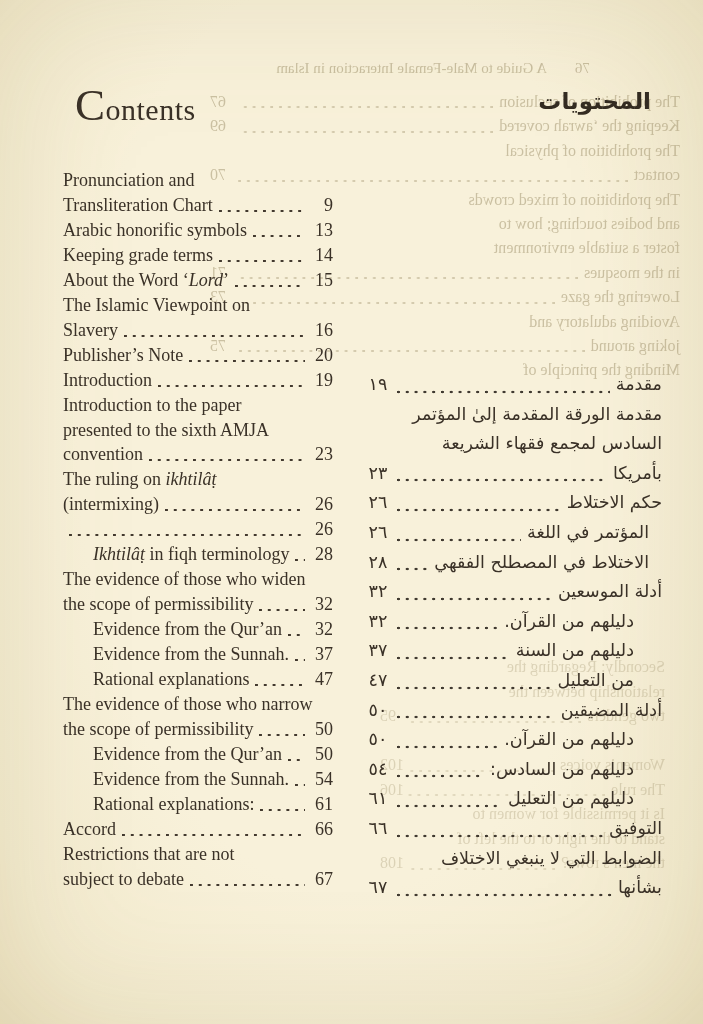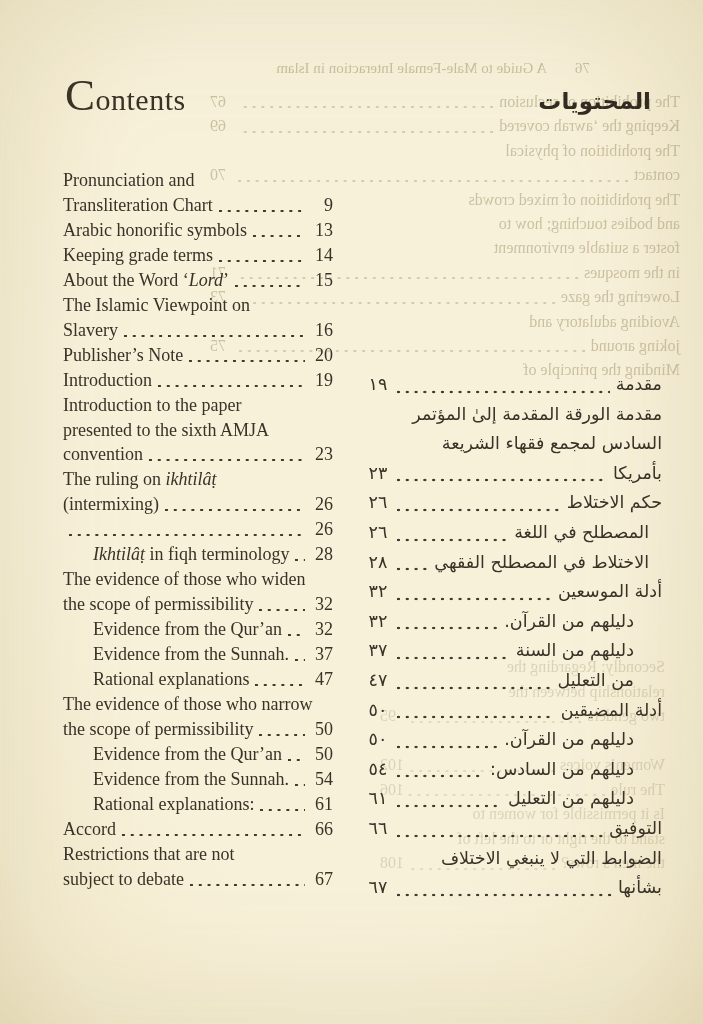--- a/index.html
+++ b/index.html
@@ -10,21 +10,21 @@
     margin:0 auto;
     background:radial-gradient(ellipse at 50% 42%, #f8f1da 55%, #f3ebcf 85%, #eee4c4 100%);
     box-shadow:inset 0 0 140px rgba(150,128,72,.16);
     overflow:hidden;
     font-family:"Liberation Serif","DejaVu Serif",serif;
     color:#3a3127;
   }
 
   
   .h-en{
-    position:absolute;left:63px;top:74px;margin:2px;
+    position:absolute;left:63px;top:74px;margin:12px;
     font-size:30px;font-weight:normal;letter-spacing:.5px;font-family:Liberation Serif, serif;
   }
   .h-en::first-letter{font-size:45px;line-height:.85;}
   .h-ar{
     position:absolute;right:48px;top:84px;margin:4px;
     direction:rtl;
     font-family:"DejaVu Sans",sans-serif;
     font-size:23px;font-weight:bold;color:#332b21;
   }
 
@@ -326,21 +326,21 @@
         <span class="t">بأمريكا</span>
         <span class="dots"></span>
         <span class="pg">٢٣</span>
       </div>
       <div class="row">
         <span class="t">حكم الاختلاط</span>
         <span class="dots"></span>
         <span class="pg">٢٦</span>
       </div>
       <div class="row ind1">
-        <span class="t">المصطلح في اللغة</span>
+        <span class="t">المؤتمر في اللغة</span>
         <span class="dots"></span>
         <span class="pg">٢٦</span>
       </div>
       <div class="row ind1">
         <span class="t">الاختلاط في المصطلح الفقهي</span>
         <span class="dots"></span>
         <span class="pg">٢٨</span>
       </div>
       <div class="row">
         <span class="t">أدلة الموسعين</span>

